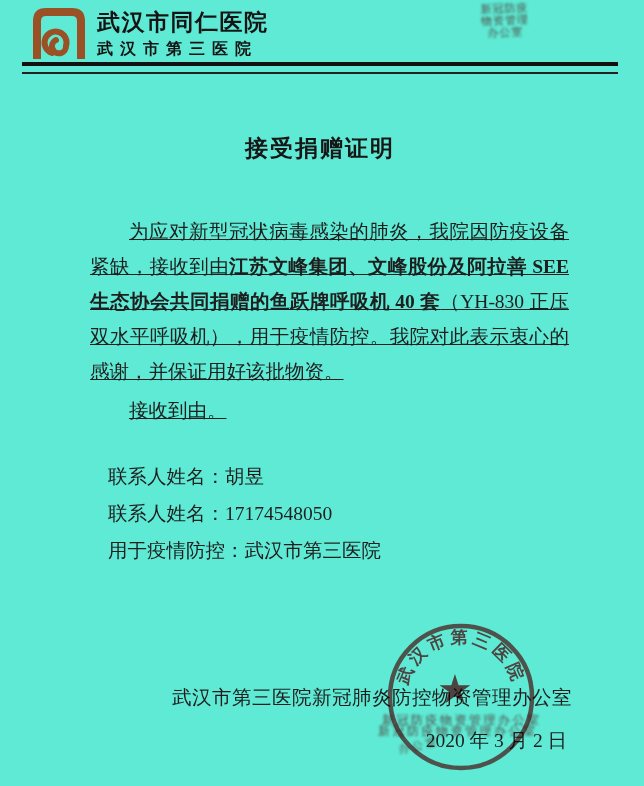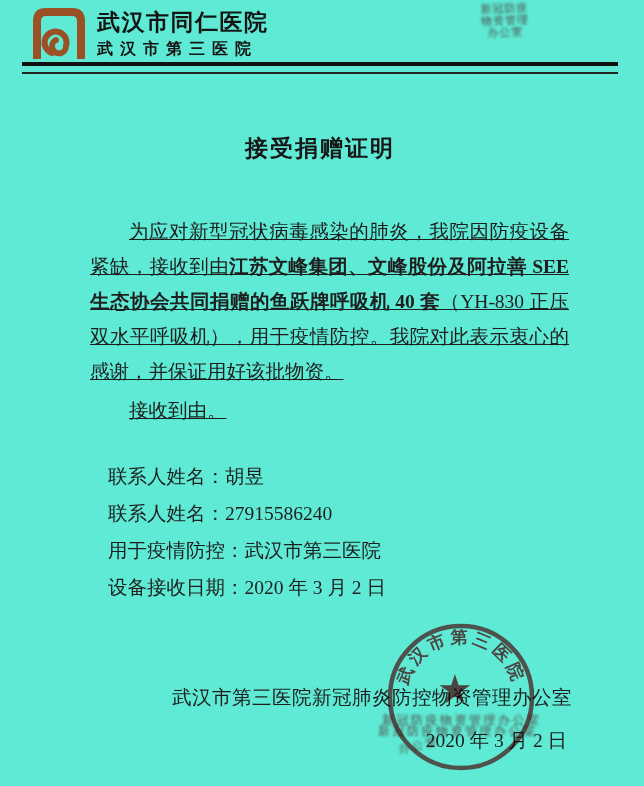--- a/index.html
+++ b/index.html
@@ -132,23 +132,22 @@
 
   <div class="doc-title">接受捐赠证明</div>
 
   <div class="body-text">
     <p><span>为应对新型冠状病毒感染的肺炎，我院因防疫设备紧缺，接收到由</span><span class="bold-run">江苏文峰集团、文峰股份及阿拉善 SEE 生态协会共同捐赠的鱼跃牌呼吸机 40 套</span><span>（YH-830 正压双水平呼吸机），用于疫情防控。我院对此表示衷心的感谢，并保证用好该批物资。</span></p>
     <p>接收到由。</p>
   </div>
 
   <div class="info-block">
     <div class="info-row"><span>联系人姓名：</span><span>胡昱</span></div>
-    <div class="info-row"><span>联系人姓名：</span><span>27915586240</span></div>
+    <div class="info-row"><span>联系人姓名：</span><span>17174548050</span></div>
     <div class="info-row"><span>用于疫情防控：</span><span>武汉市第三医院</span></div>
-    <div class="info-row"><span>设备接收日期：</span><span>2020 年 3 月 2 日</span></div>
   </div>
 
   <div class="footer-org">武汉市第三医院新冠肺炎防控物资管理办公室</div>
   <div class="footer-date">2020 年 3 月 2 日</div>
 
   <svg class="seal-svg" viewBox="0 0 152 156">
     <defs>
       <path id="sealArc" d="M 22.8 92.6 A 54 54 0 0 1 129.2 92.6" transform="translate(0,-22)"></path>
     </defs>
     <circle cx="76" cy="80" r="71" fill="none" stroke="rgba(198,42,46,0.78)" stroke-width="4.5"></circle>

